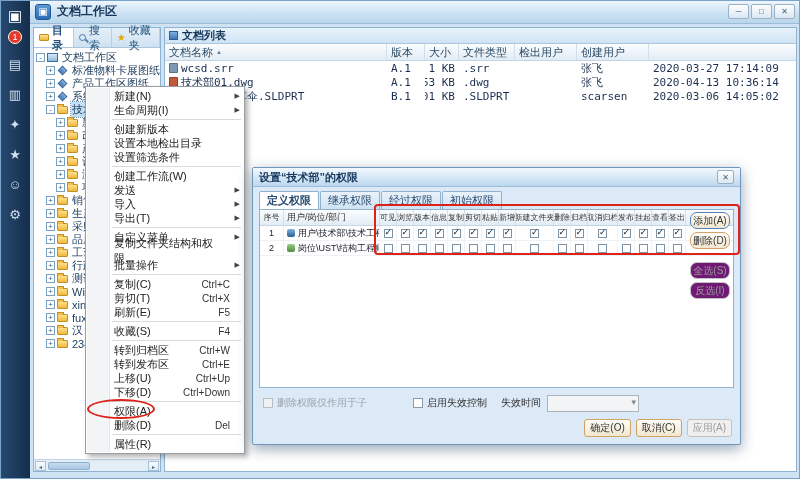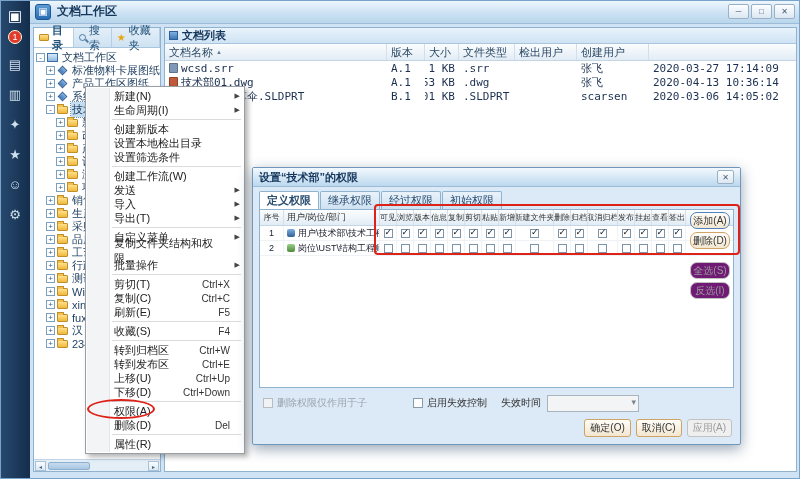--- a/index.html
+++ b/index.html
@@ -414,26 +414,26 @@
     </div>
     <div class="menu-item">
       <span class="mlabel">复制文件夹结构和权限...</span>
     </div>
     <div class="menu-item">
       <span class="mlabel">批量操作</span>
       <span class="sub">▶</span>
     </div>
     <div class="menu-sep"></div>
     <div class="menu-item">
+      <span class="mlabel">复制(C)</span>
+      <span class="short">Ctrl+C</span>
+    </div>
+    <div class="menu-item">
       <span class="mlabel">剪切(T)</span>
       <span class="short">Ctrl+X</span>
-    </div>
-    <div class="menu-item">
-      <span class="mlabel">复制(C)</span>
-      <span class="short">Ctrl+C</span>
     </div>
     <div class="menu-item">
       <span class="mlabel">刷新(E)</span>
       <span class="short">F5</span>
     </div>
     <div class="menu-sep"></div>
     <div class="menu-item">
       <span class="mlabel">收藏(S)</span>
       <span class="short">F4</span>
     </div>

